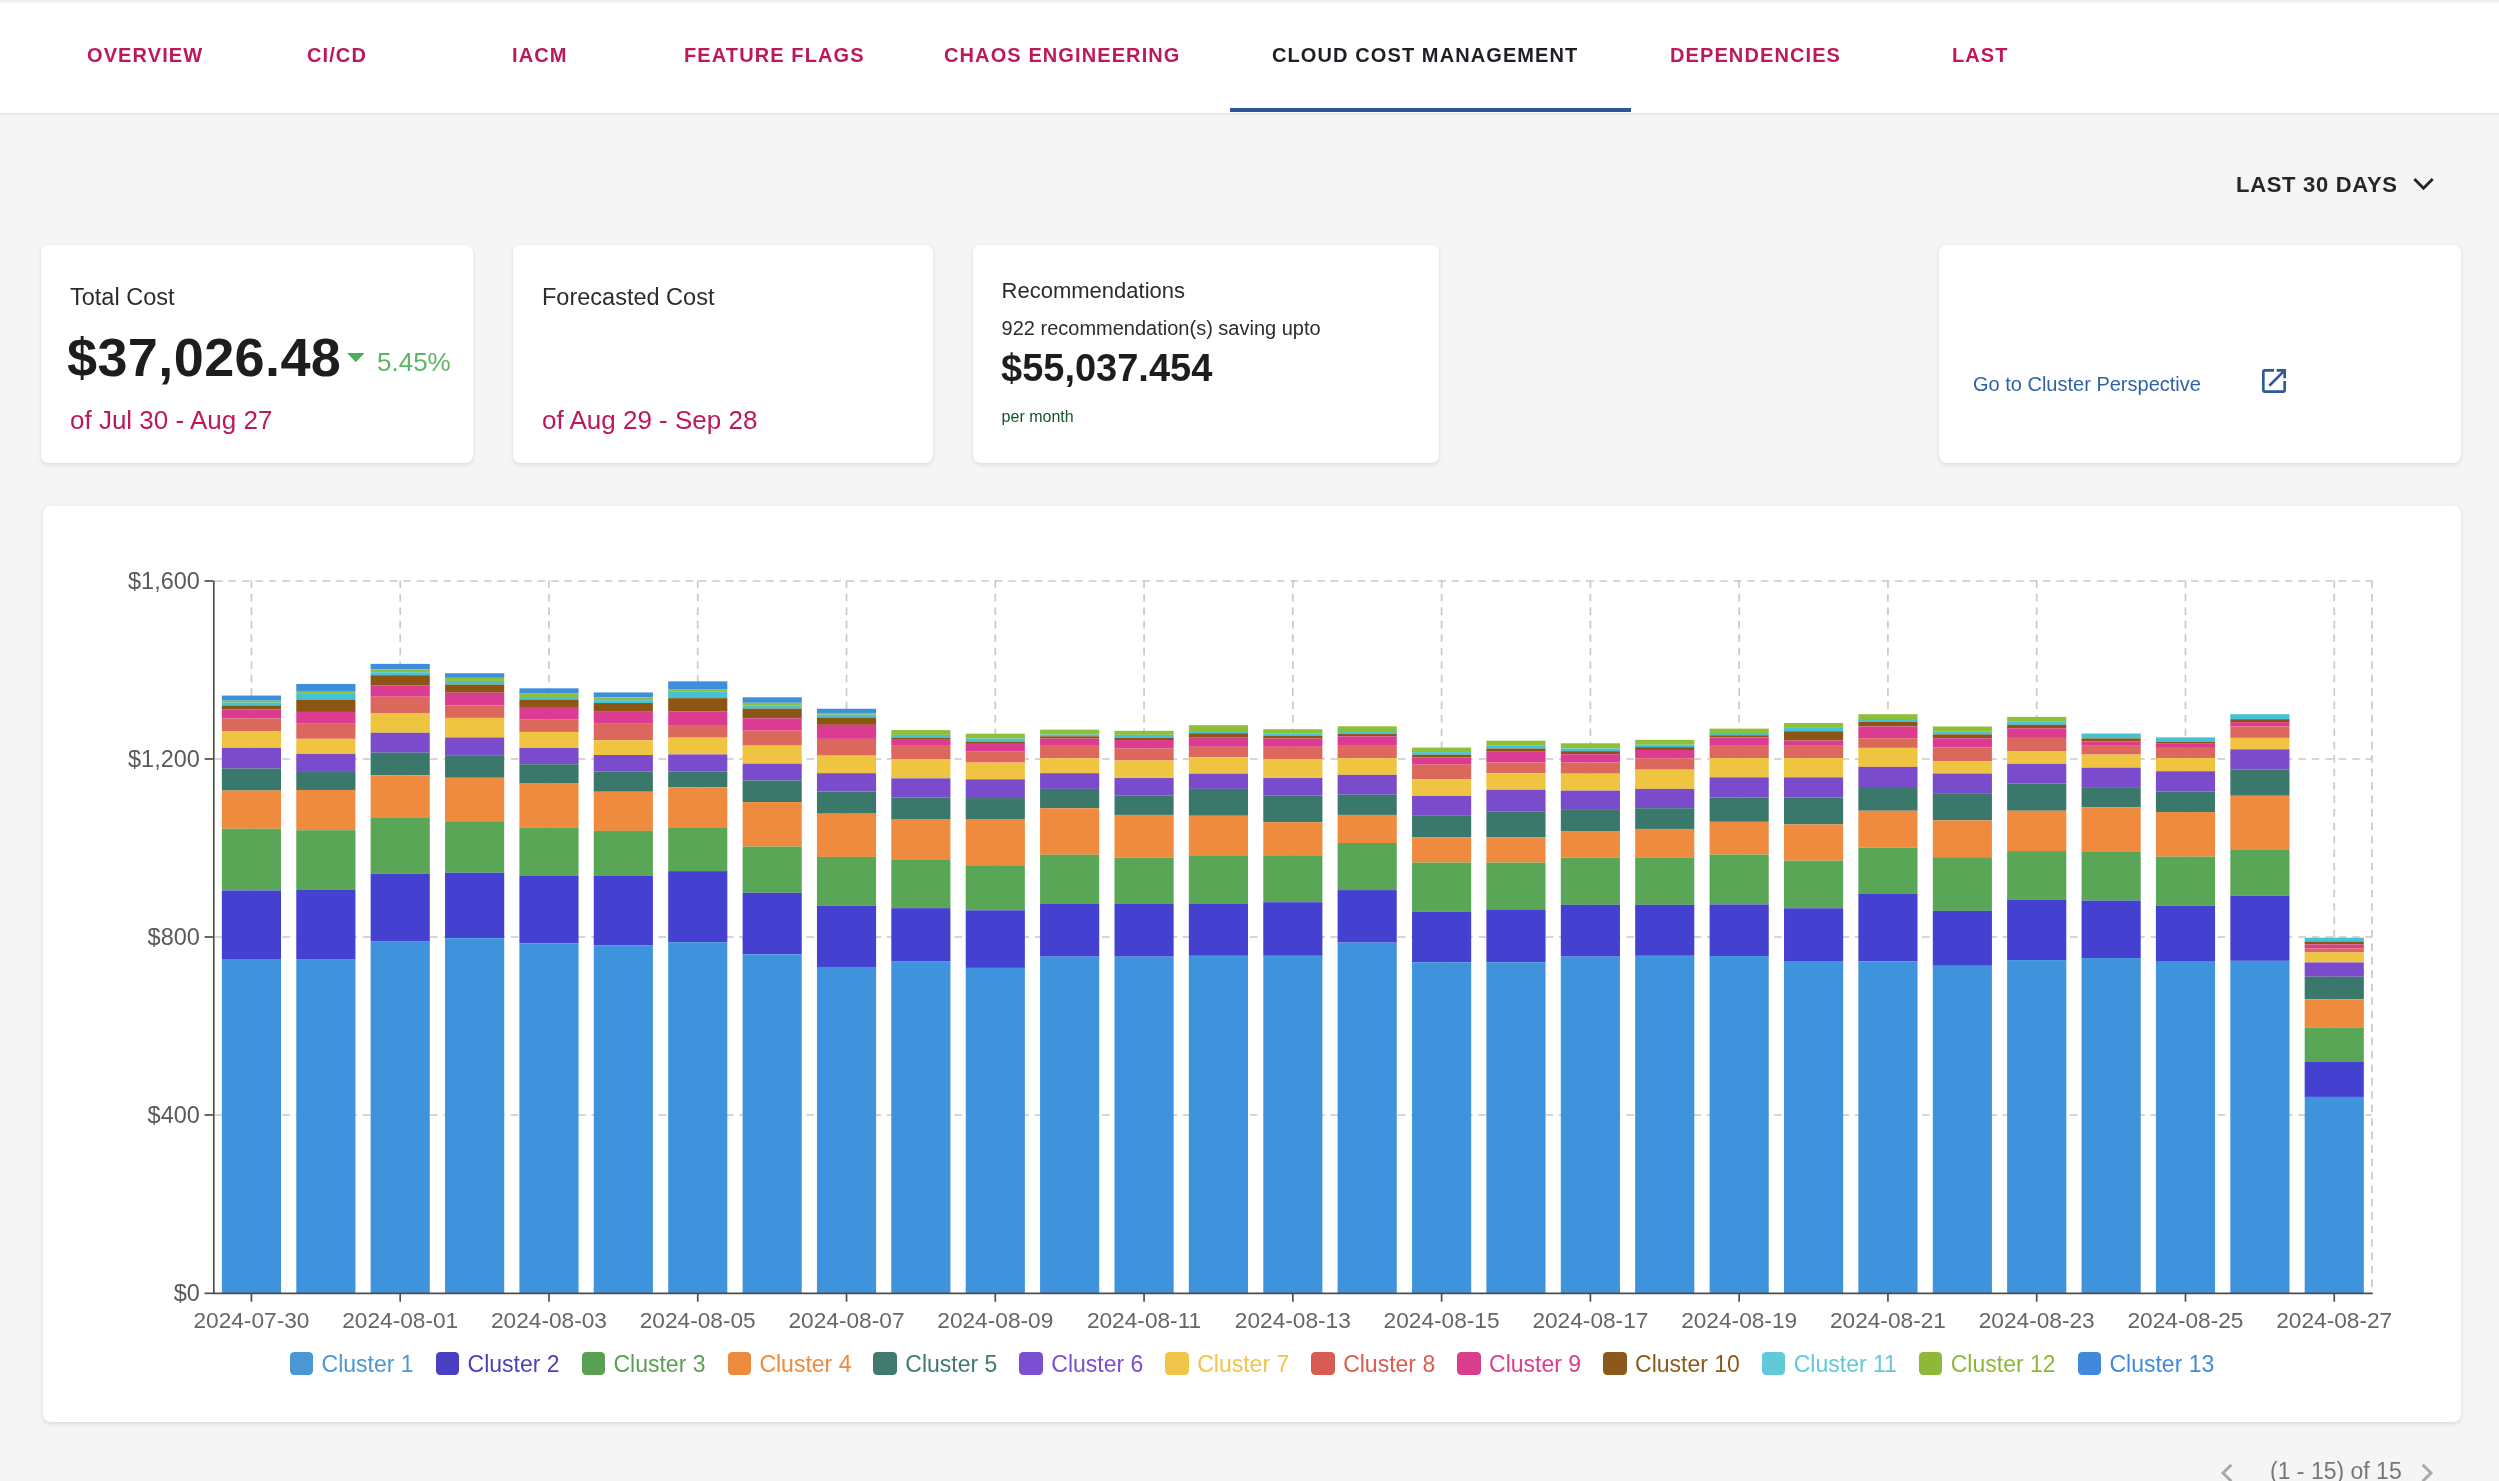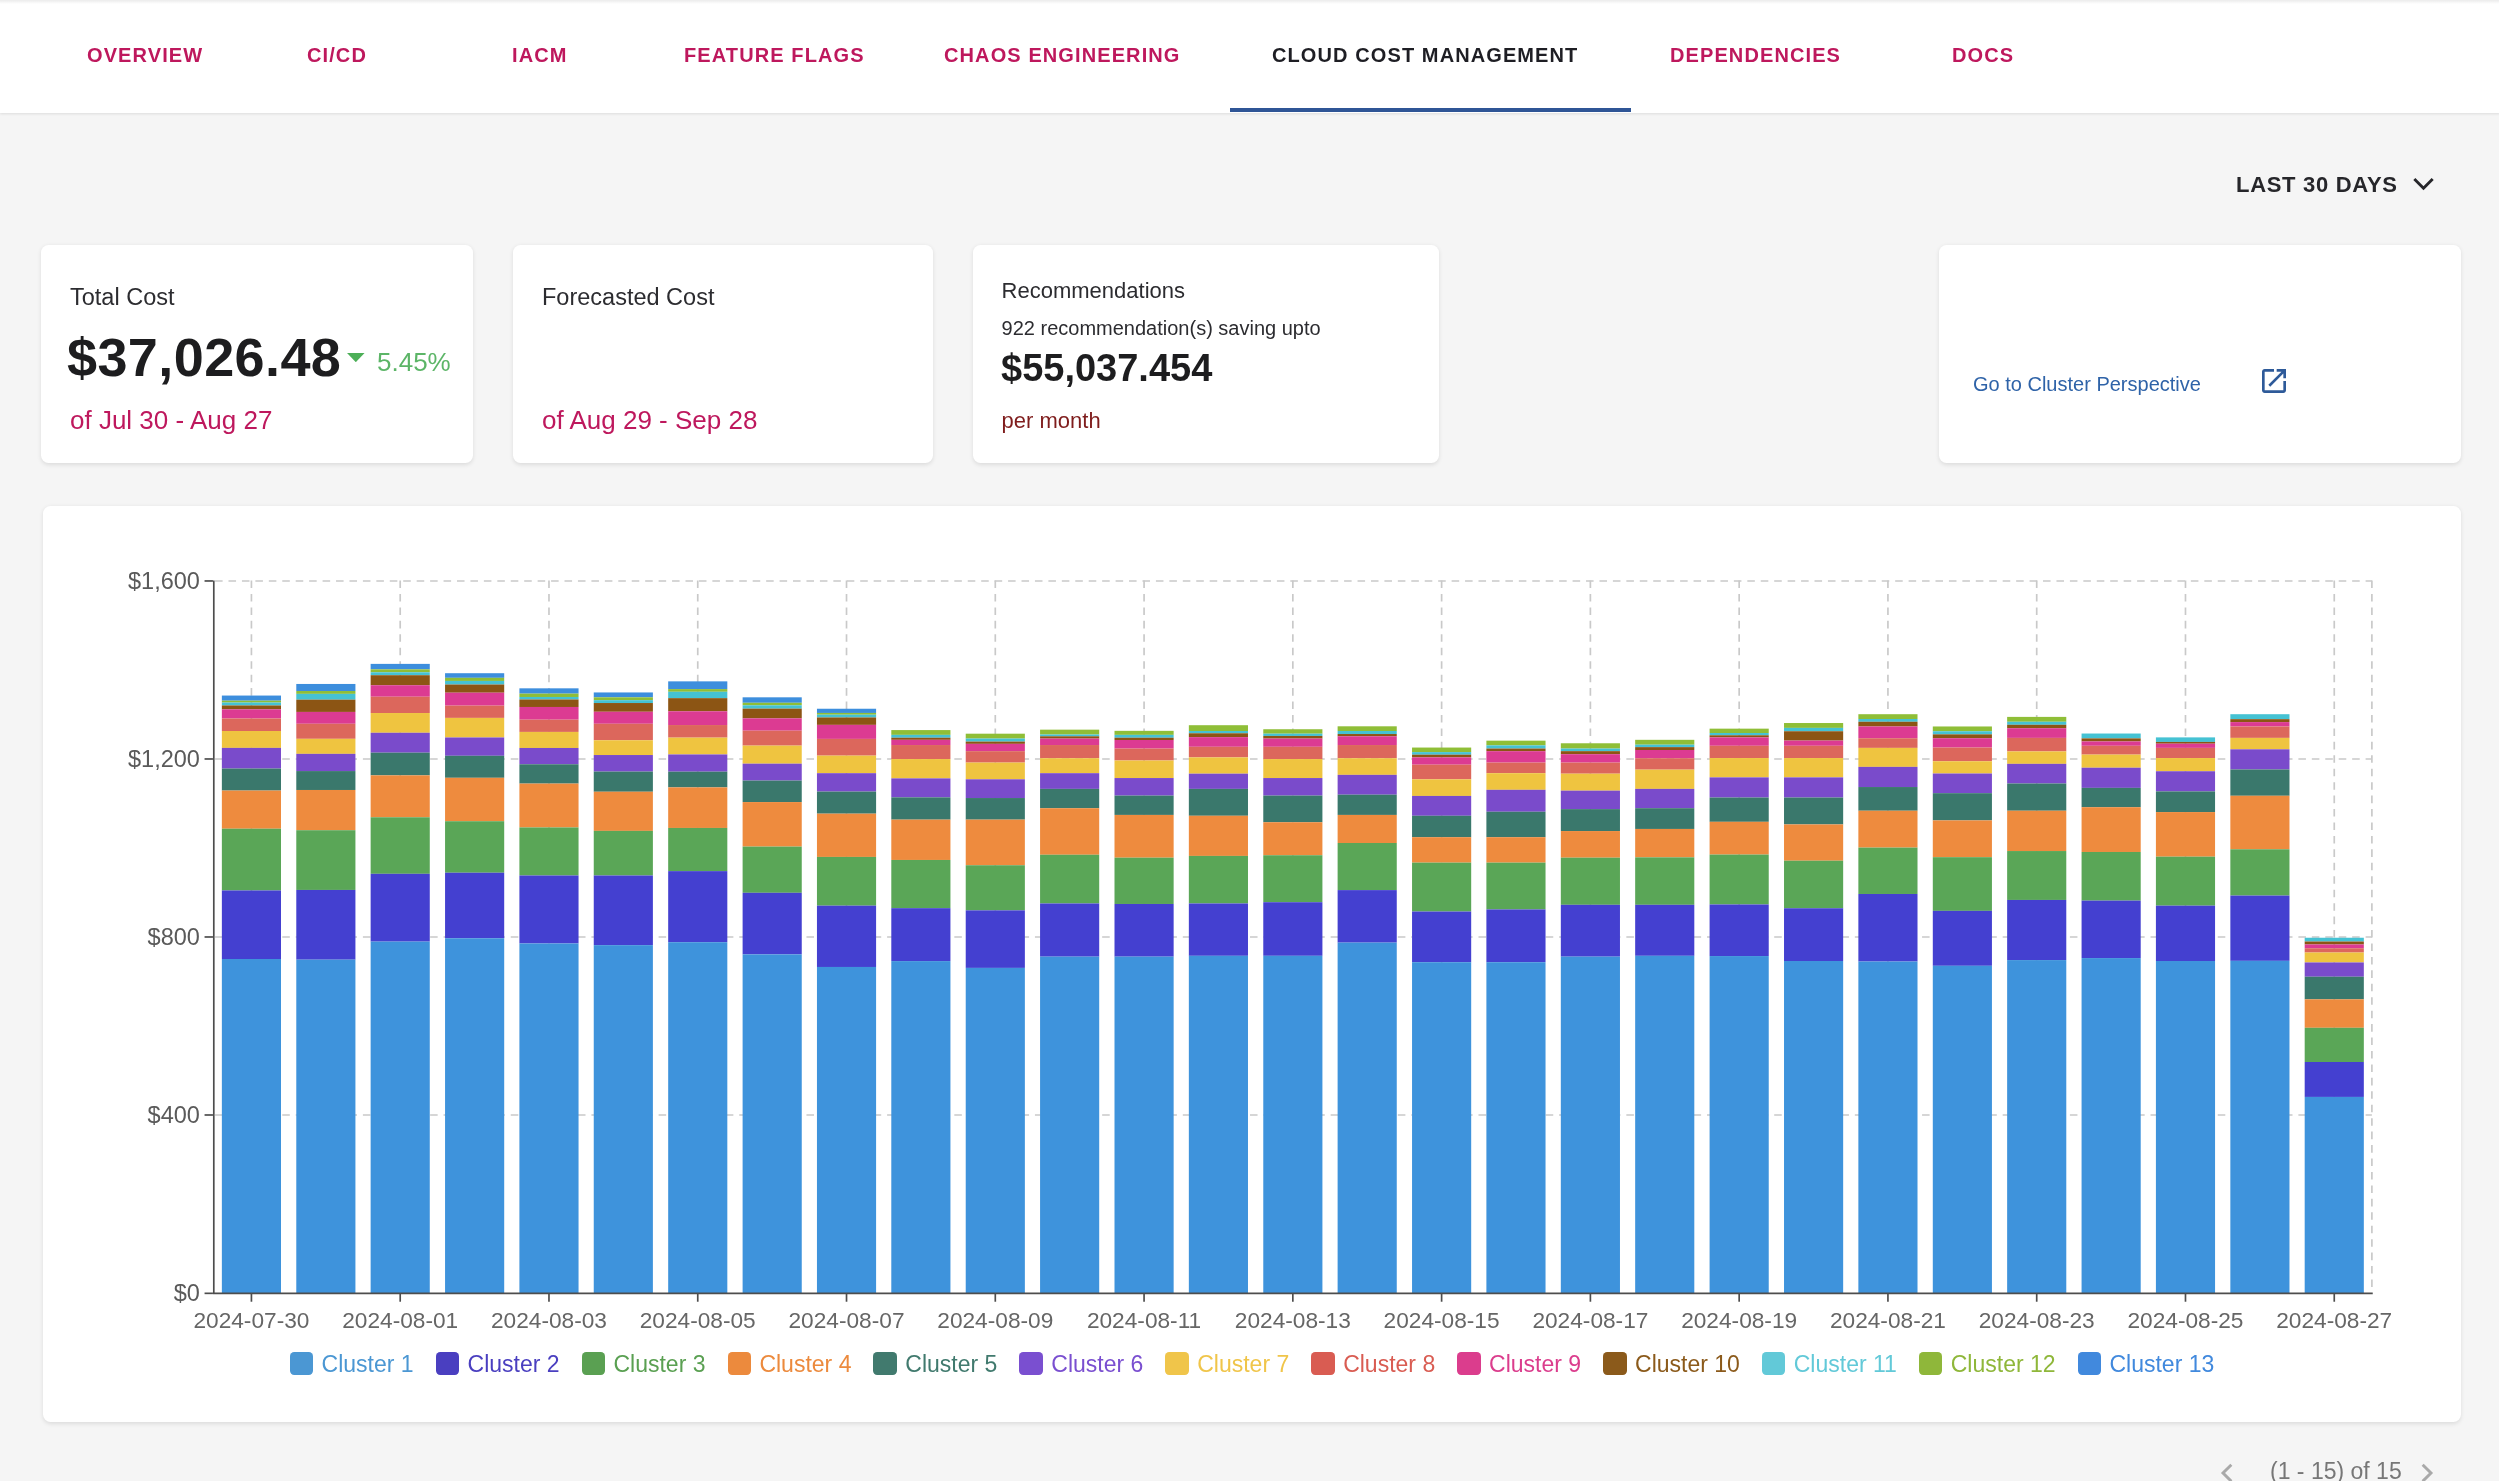--- a/index.html
+++ b/index.html
@@ -20,21 +20,21 @@
 .chev { stroke:#a9a9a9; stroke-width:3.5; fill:none; }
 </style></head><body>
 <div class="nav">
   <div class="tab" style="left:87px">OVERVIEW</div>
   <div class="tab" style="left:307px">CI/CD</div>
   <div class="tab" style="left:512px">IACM</div>
   <div class="tab" style="left:684px">FEATURE FLAGS</div>
   <div class="tab" style="left:944px">CHAOS ENGINEERING</div>
   <div class="tab act" style="left:1272px">CLOUD COST MANAGEMENT</div>
   <div class="tab" style="left:1670px">DEPENDENCIES</div>
-  <div class="tab" style="left:1952px">DOCS</div>
+  <div class="tab" style="left:1952px">LAST</div>
   <div class="underline"></div>
 </div>
 <div class="last30">LAST 30 DAYS</div>
 <svg style="position:absolute;left:2411px;top:173px" width="25" height="22" viewBox="0 0 30 26">
     <path d="M4 7 L15 18 L26 7" fill="none" stroke="#26262a" stroke-width="3.5"></path>
   </svg>
 
 <div class="card" style="left:41px; width:432px;">
   <div class="lbl" style="position:absolute;left:29px;top:281px; position:absolute;"></div>
   <div style="position:absolute;left:29px;top:39px;" class="lbl">Total Cost</div>
@@ -46,21 +46,21 @@
   <div style="position:absolute;left:29px;top:160px;" class="sub">of Jul 30 - Aug 27</div>
 </div>
 <div class="card" style="left:513px; width:420px;">
   <div style="position:absolute;left:29px;top:39px;" class="lbl">Forecasted Cost</div>
   <div style="position:absolute;left:29px;top:160px;" class="sub">of Aug 29 - Sep 28</div>
 </div>
 <div class="card" style="left:973px; width:466px;padding-left:32px;">
   <div style="position:absolute;left:28.6px;top:33px;font-size:22px;color:#2c2c30;">Recommendations</div>
   <div style="position:absolute;left:28.6px;top:72px;font-size:20px;color:#2c2c30;">922 recommendation(s) saving upto</div>
   <div style="position:absolute;left:28px;top:102px;font-size:38px;font-weight:700;color:#1d1d1f;">$55,037.454</div>
-  <div style="position:absolute;left:28.6px;top:163px;font-size:22px;color:#7f1d1d;">per month</div>
+  <div style="position:absolute;left:28.6px;top:163px;font-size:16px;color:#14532d;">per month</div>
 </div>
 <div class="card" style="left:1939px; width:522px;">
   <div style="position:absolute;left:34px;top:128px;font-size:20px;color:#2f63a8;">Go to Cluster Perspective</div>
   <svg style="position:absolute;left:319px;top:120px" width="32" height="32" viewBox="0 0 24 24">
       <path d="M19 19H5V5h7V3H5c-1.11 0-2 .9-2 2v14c0 1.1.89 2 2 2h14c1.1 0 2-.9 2-2v-7h-2v7zM14 3v2h3.59l-9.83 9.83 1.41 1.41L19 6.41V10h2V3h-7z" fill="#2e5a99"></path>
     </svg>
 </div>
 
 <div class="panel"></div>
 <svg style="position:absolute;left:0;top:0" width="2500" height="1482" viewBox="0 0 2976 1764">

